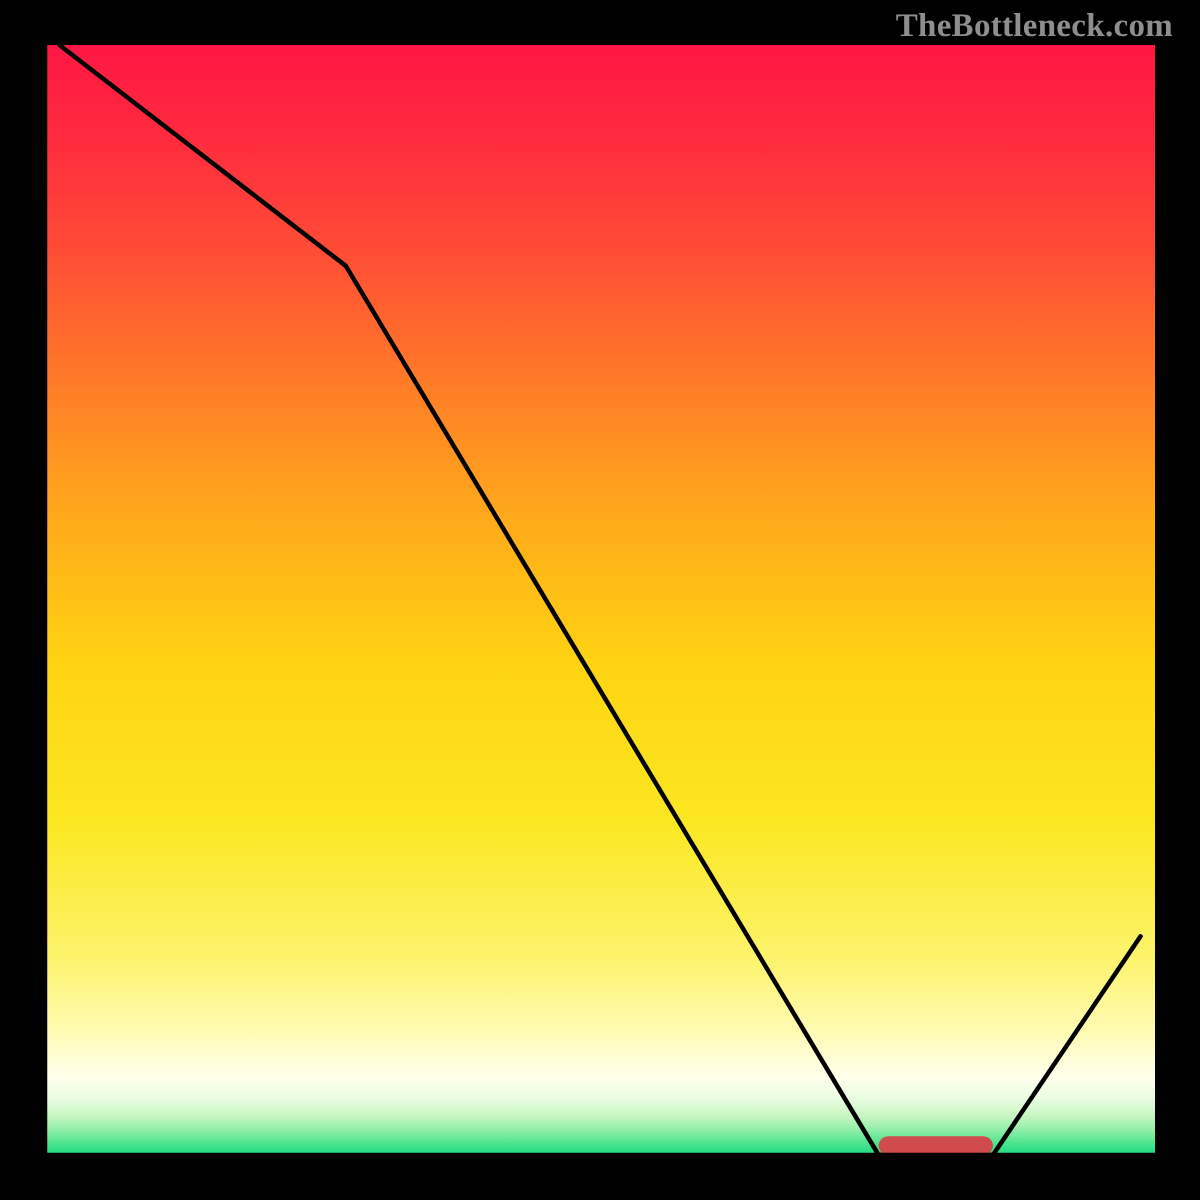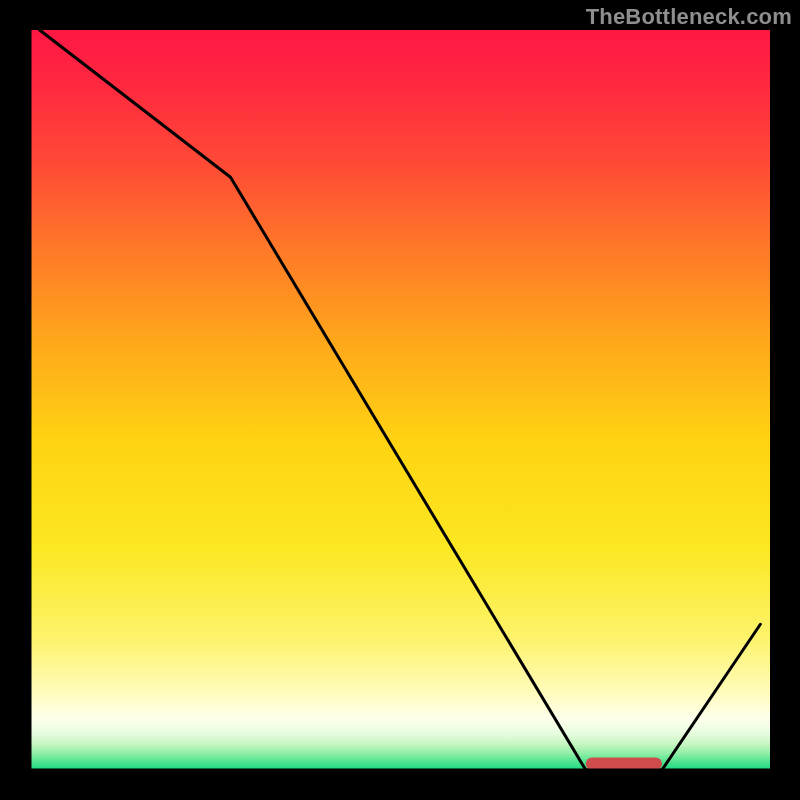--- a/index.html
+++ b/index.html
@@ -14,22 +14,22 @@
     position: relative;
     width: 800px;
     height: 800px;
   }
   svg {
     display: block;
   }
   .watermark {
     position: absolute;
     top: 4px;
-    right: 8px;
-    font-family: Liberation Sans, sans-serif;
+    right: 18px;
+    font-family: Liberation Serif, serif;
     font-size: 22px;
     font-weight: 700;
     color: #8e8e8e;
     letter-spacing: 0.2px;
     user-select: none;
   }
 </style>
 </head>
 <body>
 

